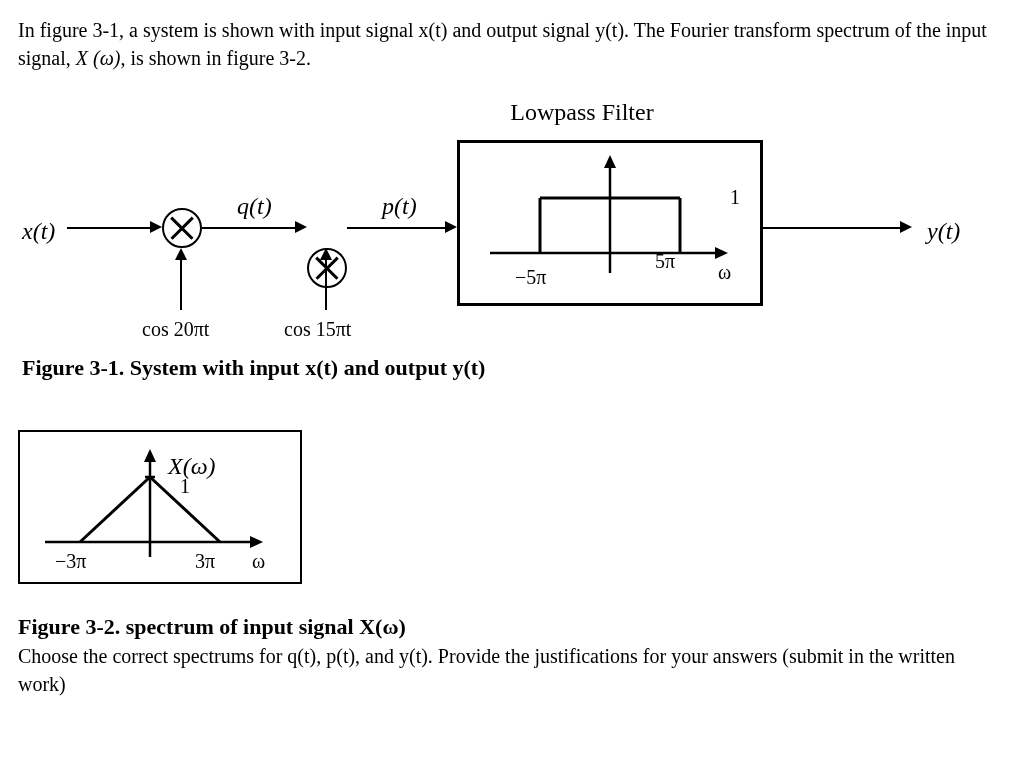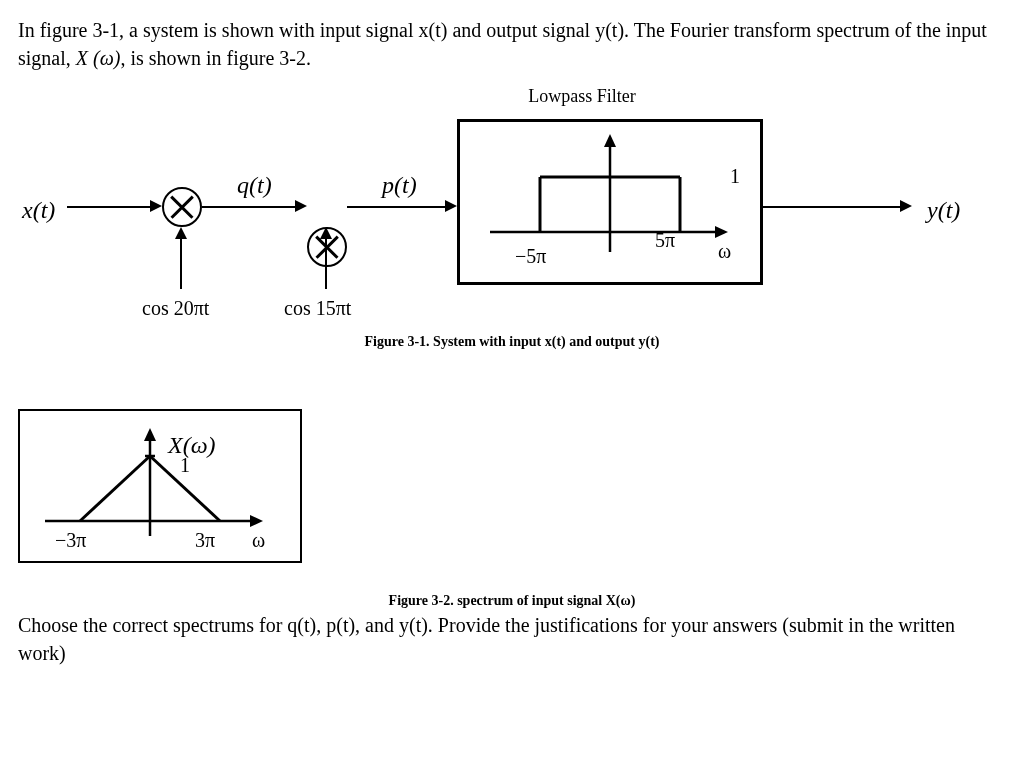--- a/index.html
+++ b/index.html
@@ -5,26 +5,25 @@
   body {
     font-family: Georgia, 'Times New Roman', serif;
     font-size: 20px;
     margin: 0;
     padding: 16px 18px;
     color: #000;
     background: #fff;
     line-height: 1.4;
   }
   .intro {
-    margin-bottom: 12px;
+    margin-bottom: 24px;
   }
   .italic { font-style: italic; }
   .caption {
-    text-align: center;
-    font-size: 14px;
+    font-size: 22px;
     margin-top: 8px;
   }
   .caption b { font-weight: bold; }
   .diagram-area {
     position: relative;
     width: 980px;
     height: 260px;
     margin: 0 auto;
   }
   .abs { position: absolute; }
@@ -80,21 +79,21 @@
   .lbl { font-size: 24px; font-style: italic; }
   .lbl-n { font-size: 20px; }
 </style>
 </head>
 <body>
 
 <div class="intro">
   <span>In figure 3-1, a system is shown with input signal x(t) and output signal y(t). The Fourier transform spectrum of the input signal, </span><span class="italic">X</span><span class="italic"> (ω)</span><span>, is shown in figure 3-2.</span>
 </div>
 
-<div style="text-align:center; font-size:18px; margin-left:140px;">Lowpass Filter</div>
+<div style="text-align:center; font-size:24px; margin-left:140px;">Lowpass Filter</div>
 
 <div class="diagram-area">
 
   <span class="abs lbl" style="left:0px; top:85px;">x(t)</span>
 
   <div class="abs arrow-line" style="left:45px; top:97px; width:85px;"></div>
   <div class="abs arrow-head" style="left:128px; top:91px;"></div>
 
   <div class="abs mult" style="left:140px; top:78px;"></div>
 

